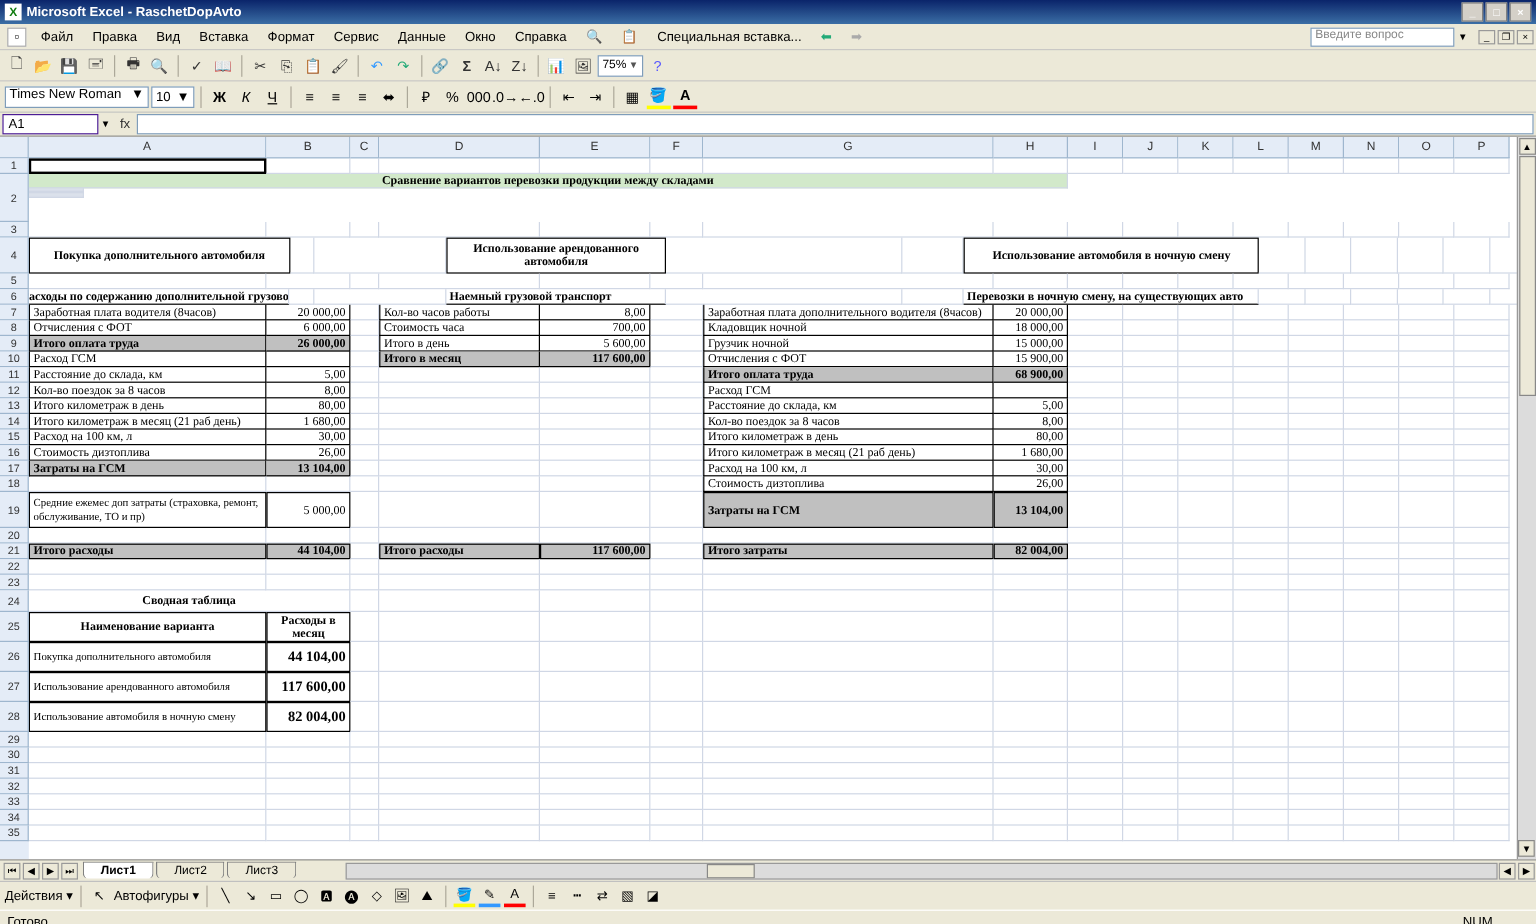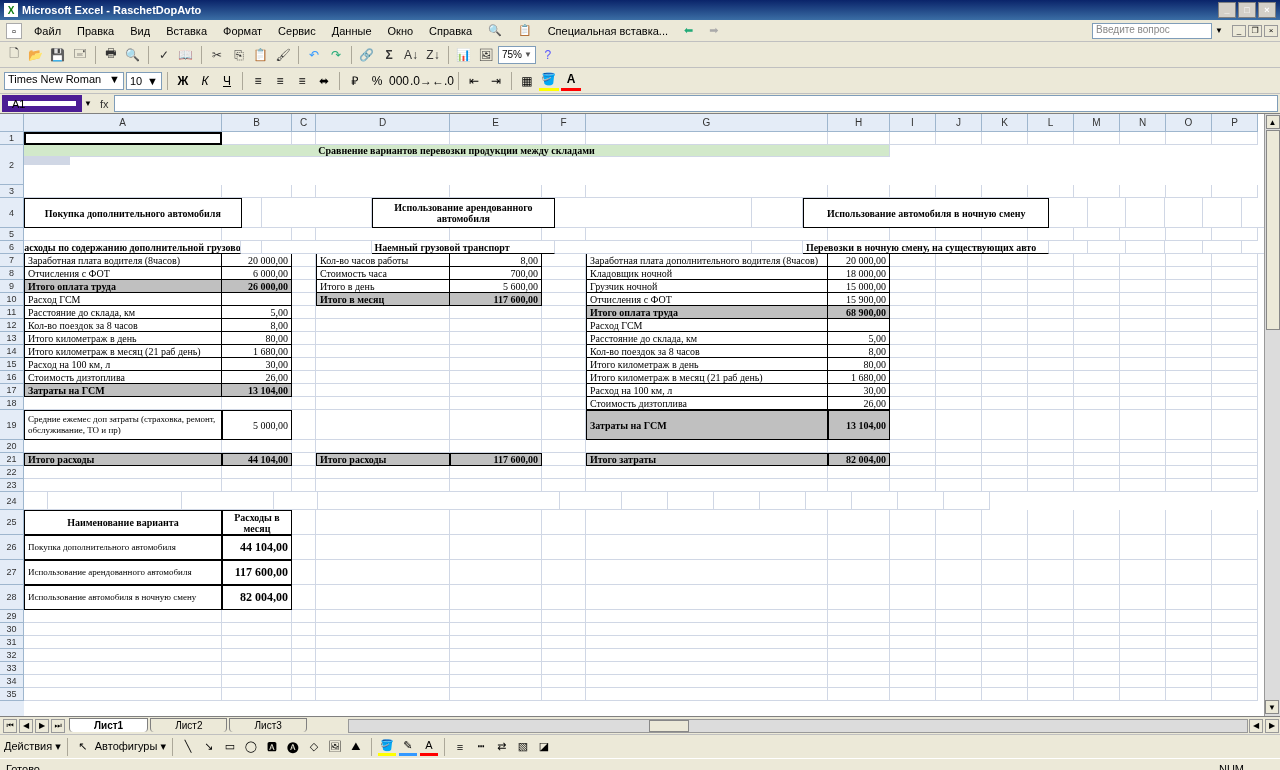--- a/index.html
+++ b/index.html
@@ -95,21 +95,21 @@
 .formatbar .btn {
   width: 20px; height: 20px; display: flex; align-items: center; justify-content: center;
   font-size: 12px;
 }
 .formatbar .sep { width: 1px; height: 18px; background: #aca899; margin: 0 3px; }
 .formula-row {
   height: 20px; display: flex; align-items: center; background: #ece9d8;
   border-bottom: 1px solid #808080; padding: 0 2px;
 }
 .namebox {
-  width: 80px; height: 17px; background: #fff; border: 6px solid #4c1d95;
+  width: 80px; height: 17px; background: #fff; border: 1px solid #4c1d95;
   font-size: 11px; padding: 0 4px; display: flex; align-items: center;
 }
 .fx { padding: 0 6px; font-size: 11px; color: #333; }
 .fxinput { flex: 1; height: 17px; background: #fff; border: 1px solid #7f9db9; }
 
 .grid-area {
   position: relative;
   height: 602px;
   background: #fff;
   overflow: hidden;
@@ -164,21 +164,21 @@
 .wrap { white-space: normal; line-height: 11px; }
 .selcell { border: 2px solid #000; }
 
 .sheet-tabs {
   height: 18px; background: #ece9d8; display: flex; align-items: center;
   border-top: 1px solid #808080; font-size: 10px;
 }
 .sheet-tabs .nav { display: flex; padding: 0 2px; }
 .sheet-tabs .navb { width: 14px; height: 14px; border: 1px solid #999; margin: 0 1px; display: flex; align-items: center; justify-content: center; font-size: 8px; }
 .sheet-tabs .tab {
-  padding: 1px 24px; background: #fff; border: 1px solid #808080; border-bottom: none;
+  padding: 1px 14px; background: #fff; border: 1px solid #808080; border-bottom: none;
   border-radius: 0 0 4px 4px; margin: 0 1px; position: relative; top: -1px;
 }
 .sheet-tabs .tab.active { background: #fff; font-weight: bold; }
 .sheet-tabs .tab.inactive { background: #ece9d8; }
 .sheet-tabs .scroll-track { flex: 1; margin-left: 40px; height: 14px; background: #dcdcdc; border: 1px solid #999; position: relative; }
 .sheet-tabs .scroll-thumb { position: absolute; left: 300px; width: 40px; height: 12px; background: #ece9d8; border: 1px solid #888; }
 
 .drawbar {
   height: 24px; background: #ece9d8; border-top: 1px solid #c0c0c0;
   display: flex; align-items: center; padding: 0 4px; gap: 3px; font-size: 11px;
@@ -791,20 +791,21 @@
           <div class="cell wRest"></div>
           <div class="cell wRest"></div>
           <div class="cell wRest"></div>
           <div class="cell wRest"></div>
           <div class="cell wRest"></div>
           <div class="cell wRest"></div>
           <div class="cell wRest"></div>
           <div class="cell wRest"></div>
         </div>
         <div class="gridrow tall18">
+          <div class="cell b c" style="width: 268px;">Сводная таблица</div>
           <div class="cell wC"></div>
           <div class="cell wD"></div>
           <div class="cell wE"></div>
           <div class="cell wF"></div>
           <div class="cell wG"></div>
           <div class="cell wH"></div>
           <div class="cell wRest"></div>
           <div class="cell wRest"></div>
           <div class="cell wRest"></div>
           <div class="cell wRest"></div>

